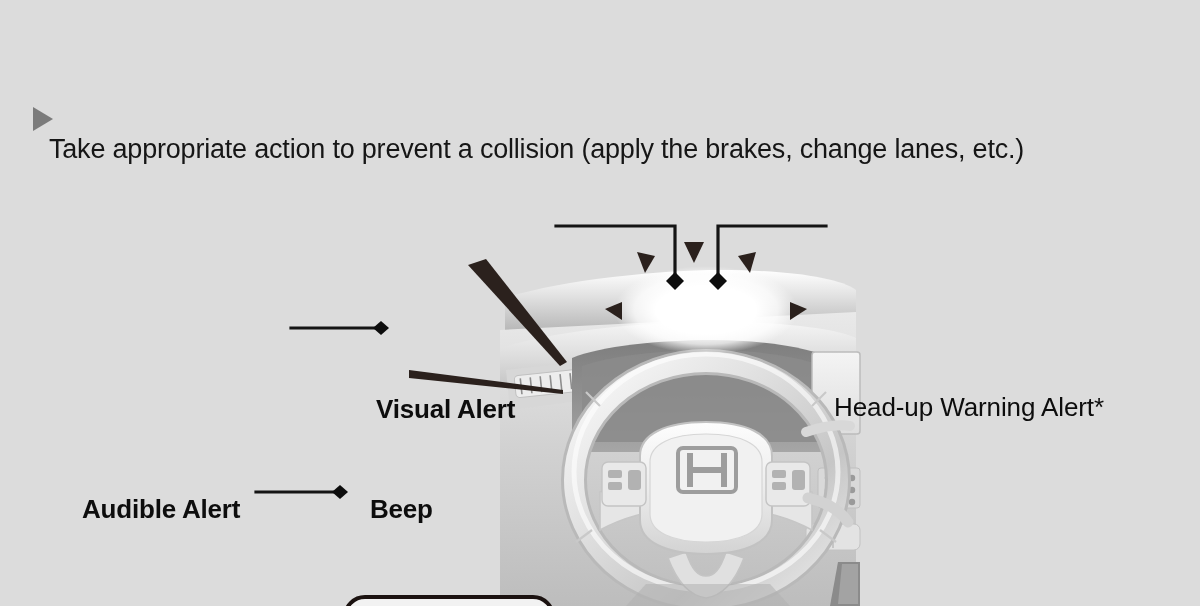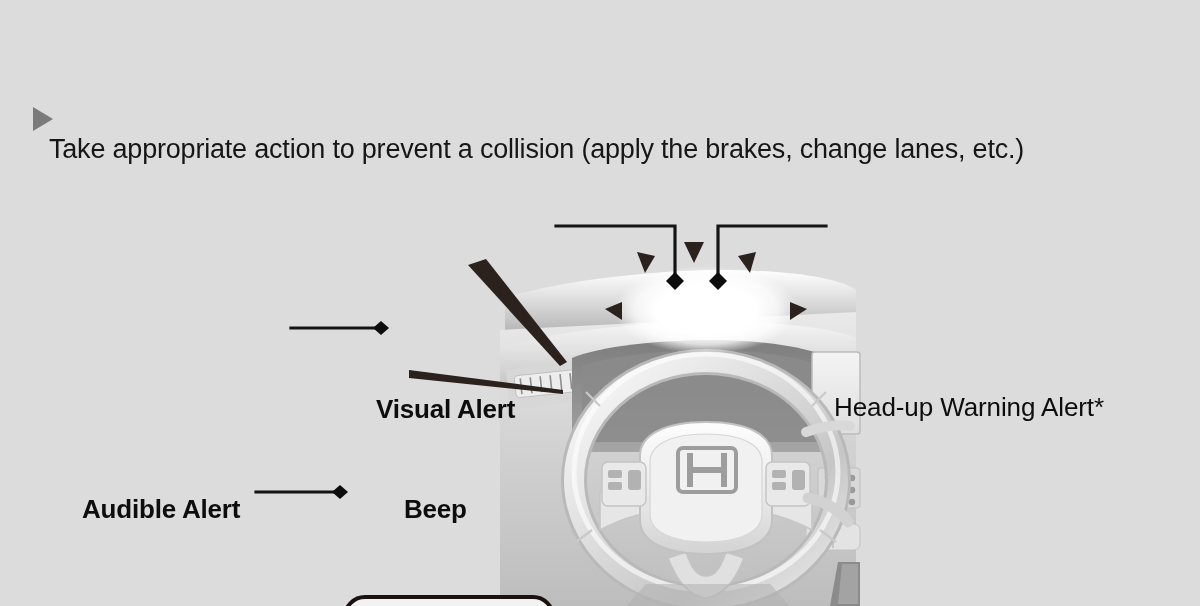--- a/index.html
+++ b/index.html
@@ -73,21 +73,21 @@
   .callout-label {
     position: absolute;
     font-weight: bold;
     font-size: 26px;
     letter-spacing: -0.2px;
     color: #0d0d0d;
     white-space: nowrap;
   }
   #label-visual-alert-top  { left: 376px; top: 198px; margin-top: 16px; }
   #label-audible-alert     { left: 82px;  top: 314px; text-align: right; }
-  #label-beep              { left: 404px; top: 314px; text-align: center; }
+  #label-beep              { left: 370px; top: 314px; text-align: center; }
 
   #label-headup {
     position: absolute;
     left: 834px;
     top: 211px;
     font-size: 26px;
     line-height: 33px;
     letter-spacing: -0.1px;
     color: #0d0d0d;
     font-weight: normal;

